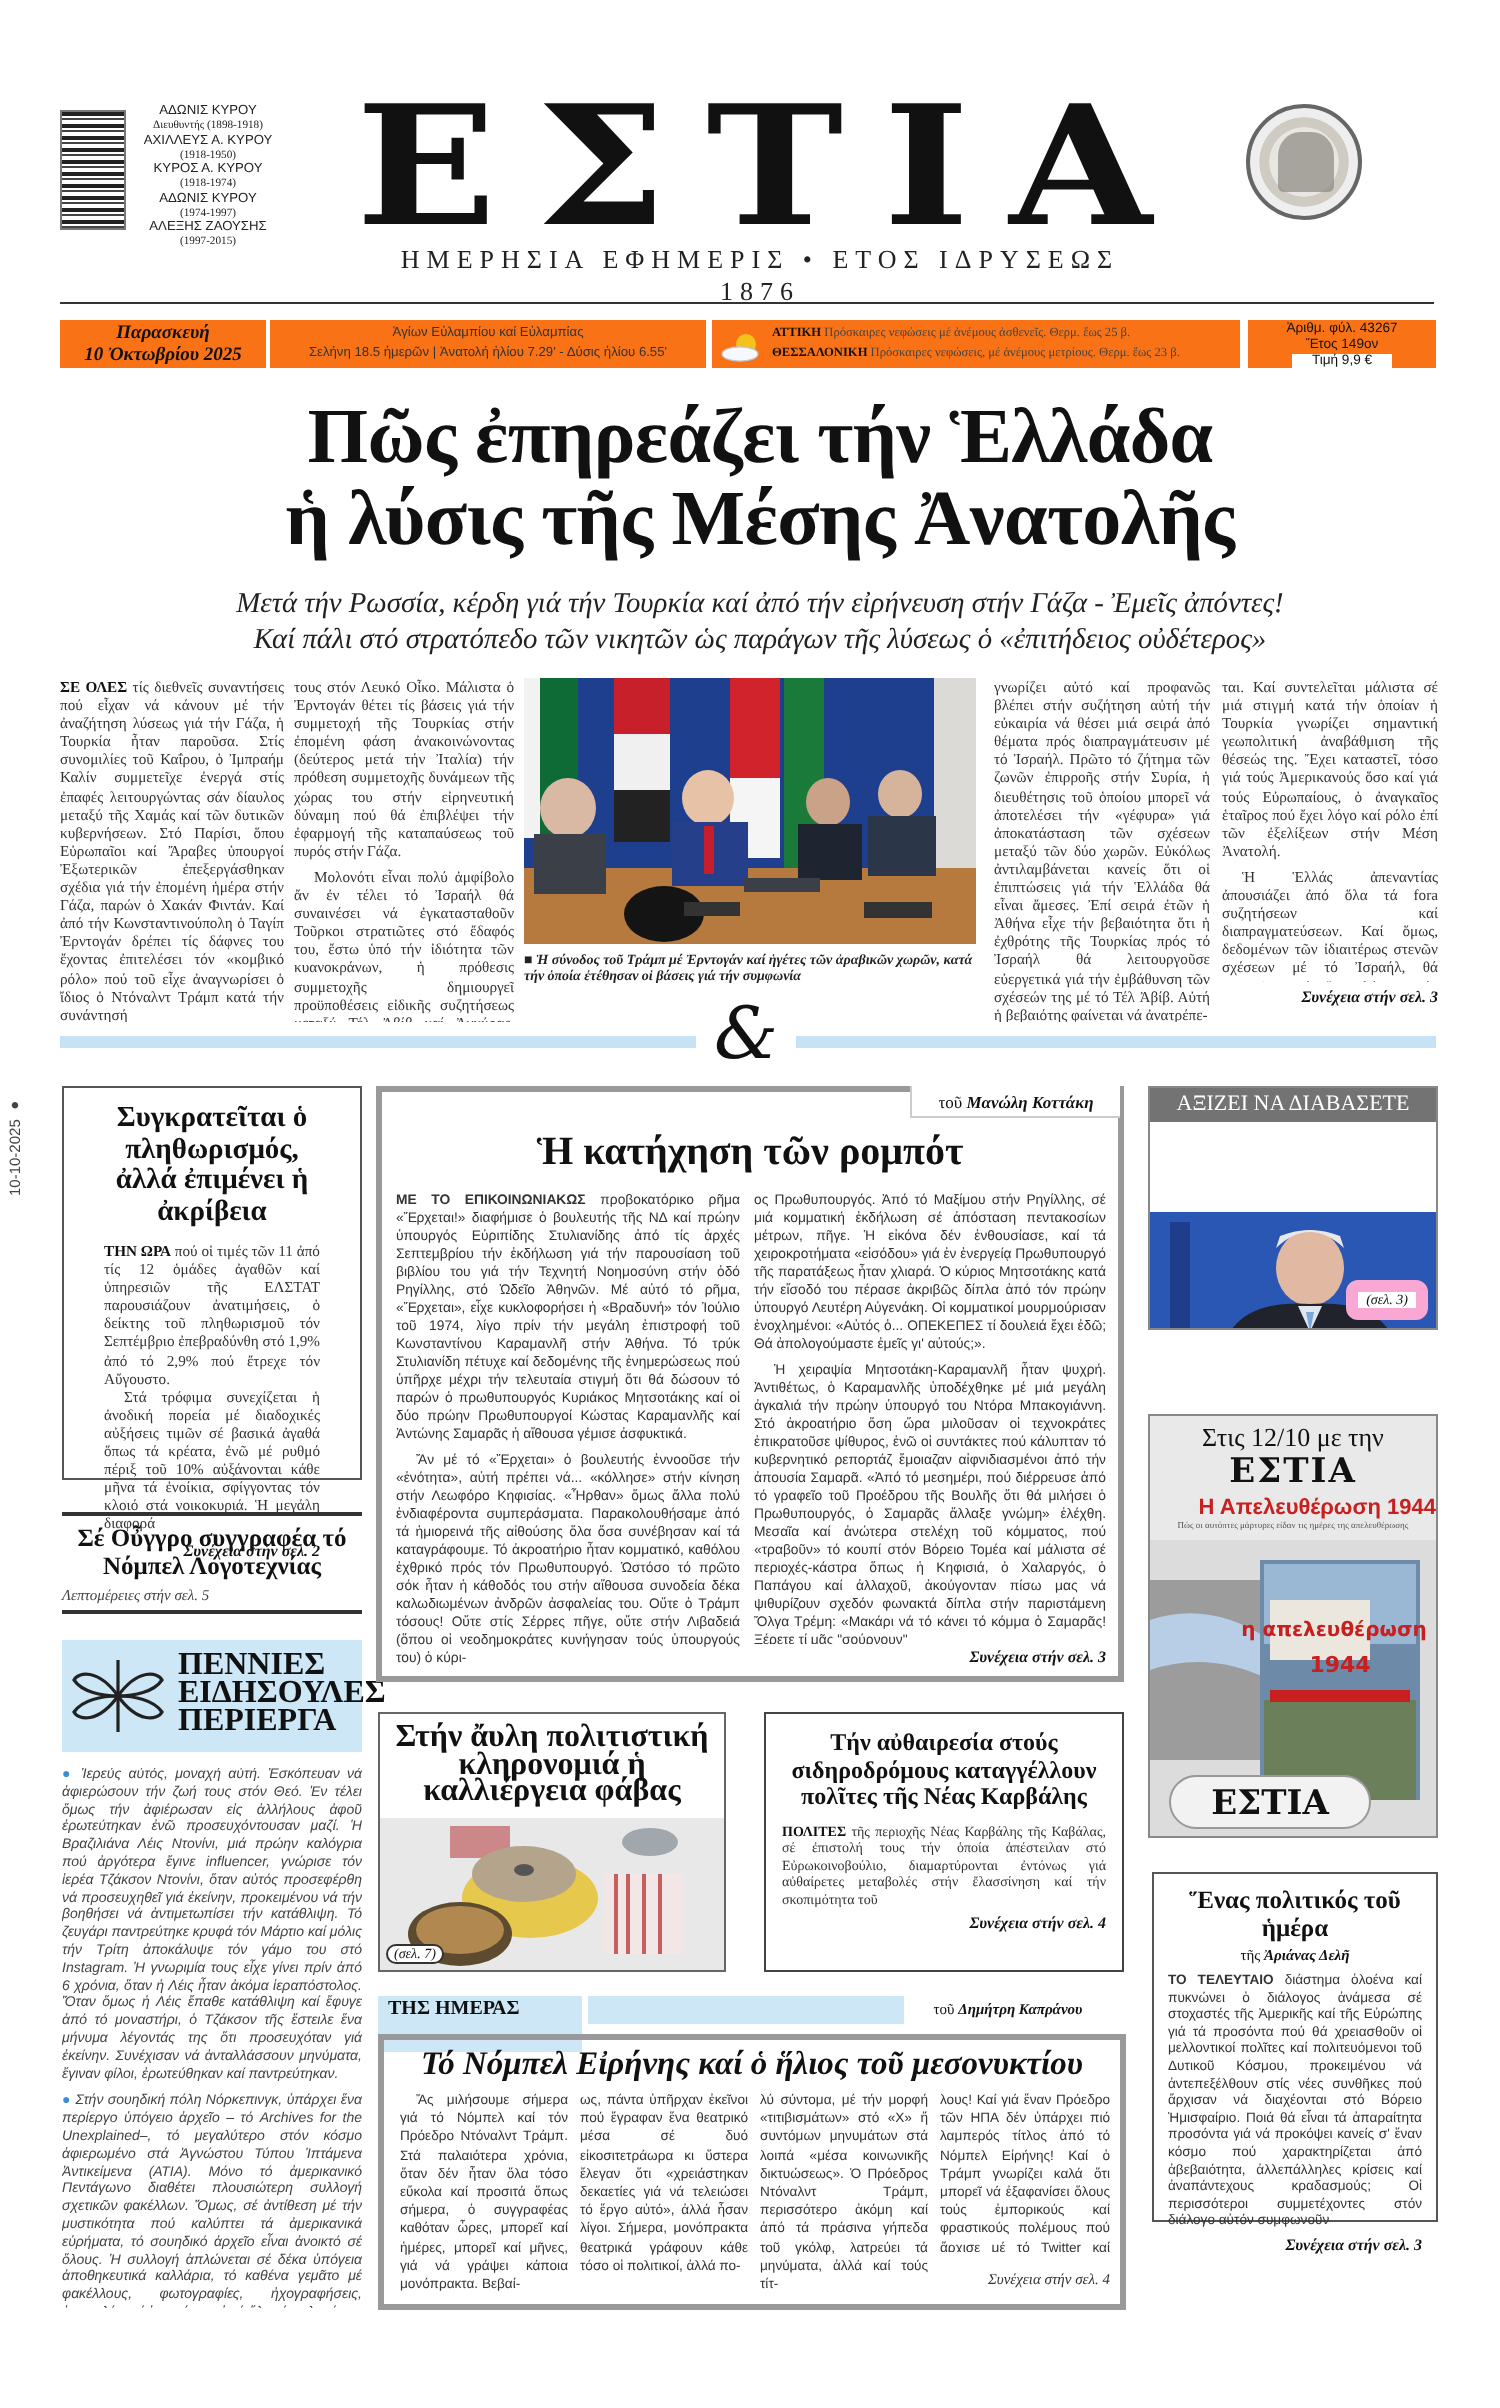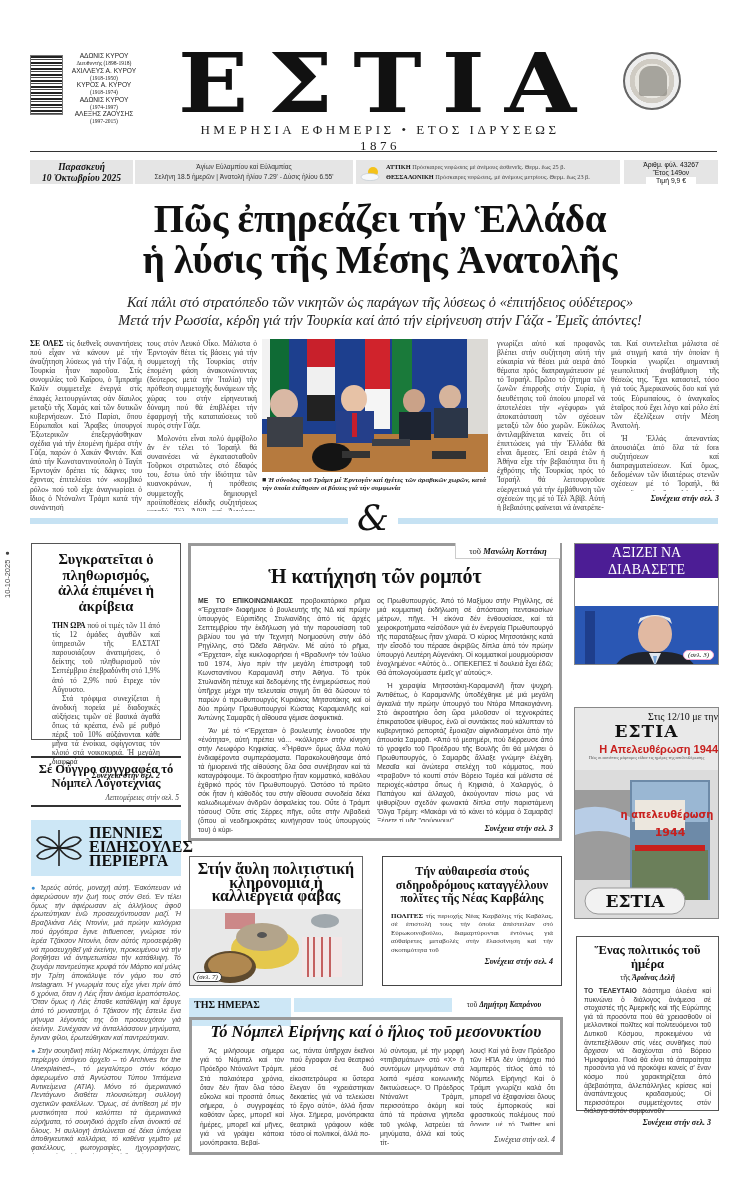--- a/index.html
+++ b/index.html
@@ -8,21 +8,21 @@
 
 .barcode{left:30px;top:55px;width:33px;height:60px;border:1px solid #777;background:repeating-linear-gradient(to bottom,#222 0 2px,#fff 2px 3px,#444 3px 4px,#fff 4px 6px);}
 .founders{left:64px;top:52px;width:80px;text-align:center;font-family:"Liberation Sans",sans-serif;font-size:6.6px;line-height:8px;color:#222}
 .founders .yrs{font-family:"Liberation Serif",serif;font-size:5.6px;line-height:6.5px}
 .logo{left:178px;top:46px;width:410px;height:74px;font-family:"DejaVu Serif",serif;font-weight:900;font-size:92px;line-height:74px;letter-spacing:20px;text-align:center;transform:scaleY(0.9);color:#111}
 .subtitle{left:190px;top:122px;width:380px;text-align:center;font-family:"Liberation Serif",serif;font-size:13px;letter-spacing:3.5px;color:#222}
 .seal{left:623px;top:52px;width:58px;height:58px;border-radius:50%;border:2px solid #666;background:radial-gradient(circle,#e8e6e0 0 45%,#cfcbc3 46% 58%,#eee 59% 70%,#bbb 71%);}
 .seal::after{content:"";position:absolute;left:14px;top:12px;width:28px;height:30px;border-radius:40% 40% 10% 10%;background:#8a8780;opacity:.7}
 .topline{left:30px;top:151px;width:687px;height:1px;background:#333}
 
-.strip{top:160px;height:24px;background:#e5e5e5;}
+.strip{top:160px;height:24px;background:#f97316;}
 .datebox{left:30px;width:103px;text-align:center;font-style:italic;font-weight:bold;font-size:9.5px;line-height:10.5px;padding-top:2px}
 .saints{left:135px;width:218px;text-align:center;font-family:"Liberation Sans",sans-serif;font-size:6.6px;line-height:10px;padding-top:2px;color:#333}
 .weather{left:356px;width:264px;font-size:6.3px;line-height:10px;padding:2px 0 0 30px;color:#444}
 .weather b{color:#111}
 .sun{left:360px;top:165px;width:24px;height:16px}
 .issue{left:624px;width:94px;text-align:center;font-family:"Liberation Sans",sans-serif;font-size:6.8px;line-height:8px;padding-top:1px}
 .price{display:inline-block;background:#fff;padding:0 10px;margin-top:0}
 
 .h1{left:100px;top:198px;width:560px;text-align:center;font-weight:bold;font-size:39px;line-height:41px;letter-spacing:-0.3px}
 .deck{left:100px;top:293px;width:560px;text-align:center;font-style:italic;font-size:14.4px;line-height:18px;color:#222}
@@ -83,22 +83,22 @@
   <div>Ἀριθμ. φύλ. 43267</div>
   <div>Ἔτος 149ον</div>
   <div class="price">Τιμή 9,9 €</div>
 </div>
 
 <div class="abs h1">
   <div>Πῶς ἐπηρεάζει τήν Ἑλλάδα</div>
   <div>ἡ λύσις τῆς Μέσης Ἀνατολῆς</div>
 </div>
 <div class="abs deck">
+  <div>Μετά τήν Ρωσσία, κέρδη γιά τήν Τουρκία καί ἀπό τήν εἰρήνευση στήν Γάζα - Ἐμεῖς ἀπόντες!</div>
   <div>Καί πάλι στό στρατόπεδο τῶν νικητῶν ὡς παράγων τῆς λύσεως ὁ «ἐπιτήδειος οὐδέτερος»</div>
-  <div>Μετά τήν Ρωσσία, κέρδη γιά τήν Τουρκία καί ἀπό τήν εἰρήνευση στήν Γάζα - Ἐμεῖς ἀπόντες!</div>
 </div>
 <div class="abs col" style="left:30px;top:339px;width:112px;height:172px;overflow:hidden"><b>ΣΕ ΟΛΕΣ</b> <span>τίς διεθνεῖς συναντήσεις πού εἶχαν νά κάνουν μέ τήν ἀναζήτηση λύσεως γιά τήν Γάζα, ἡ Τουρκία ἦταν παροῦσα. Στίς συνομιλίες τοῦ Καΐρου, ὁ Ἰμπραήμ Καλίν συμμετεῖχε ἐνεργά στίς ἐπαφές λειτουργώντας σάν δίαυλος μεταξύ τῆς Χαμάς καί τῶν δυτικῶν κυβερνήσεων. Στό Παρίσι, ὅπου Εὐρωπαῖοι καί Ἄραβες ὑπουργοί Ἐξωτερικῶν ἐπεξεργάσθηκαν σχέδια γιά τήν ἐπομένη ἡμέρα στήν Γάζα, παρών ὁ Χακάν Φιντάν. Καί ἀπό τήν Κωνσταντινούπολη ὁ Ταγίπ Ἐρντογάν δρέπει τίς δάφνες του ἔχοντας ἐπιτελέσει τόν «κομβικό ρόλο» πού τοῦ εἶχε ἀναγνωρίσει ὁ ἴδιος ὁ Ντόναλντ Τράμπ κατά τήν συνάντησή</span></div>
 <div class="abs col" style="left:147px;top:339px;width:110px;height:172px;overflow:hidden">
   <p>τους στόν Λευκό Οἶκο. Μάλιστα ὁ Ἐρντογάν θέτει τίς βάσεις γιά τήν συμμετοχή τῆς Τουρκίας στήν ἐπομένη φάση ἀνακοινώνοντας (δεύτερος μετά τήν Ἰταλία) τήν πρόθεση συμμετοχῆς δυνάμεων τῆς χώρας του στήν εἰρηνευτική δύναμη πού θά ἐπιβλέψει τήν ἐφαρμογή τῆς καταπαύσεως τοῦ πυρός στήν Γάζα.</p>
   <p style="text-indent:10px;margin-top:4px">Μολονότι εἶναι πολύ ἀμφίβολο ἄν ἐν τέλει τό Ἰσραήλ θά συναινέσει νά ἐγκατασταθοῦν Τοῦρκοι στρατιῶτες στό ἔδαφός του, ἔστω ὑπό τήν ἰδιότητα τῶν κυανοκράνων, ἡ πρόθεσις συμμετοχῆς δημιουργεῖ προϋποθέσεις εἰδικῆς συζητήσεως μεταξύ Τέλ Ἀβίβ καί Ἀγκύρας. Φυσικά καί ὁ Ἐρντογάν τό</p>
 </div>
 <div class="abs photo">
   <svg width="226" height="133" viewBox="0 0 226 133">
     <rect width="226" height="133" fill="#1d3f8e"></rect>
     <rect x="5" y="0" width="22" height="80" fill="#0f6b35"></rect>
@@ -142,21 +142,21 @@
 
 <div class="abs box" style="left:31px;top:543px;width:150px;height:197px;padding:8px 20px">
   <div class="sh" style="font-size:14.5px;line-height:15.5px">Συγκρατεῖται ὁ πληθωρισμός, ἀλλά ἐπιμένει ἡ ἀκρίβεια</div>
   <div class="col" style="margin-top:7px"><b>ΤΗΝ ΩΡΑ</b> <span>πού οἱ τιμές τῶν 11 ἀπό τίς 12 ὁμάδες ἀγαθῶν καί ὑπηρεσιῶν τῆς ΕΛΣΤΑΤ παρουσιάζουν ἀνατιμήσεις, ὁ δείκτης τοῦ πληθωρισμοῦ τόν Σεπτέμβριο ἐπεβραδύνθη στό 1,9% ἀπό τό 2,9% πού ἔτρεχε τόν Αὔγουστο.</span></div>
   <div class="col" style="text-indent:10px">Στά τρόφιμα συνεχίζεται ἡ ἀνοδική πορεία μέ διαδοχικές αὐξήσεις τιμῶν σέ βασικά ἀγαθά ὅπως τά κρέατα, ἐνῶ μέ ρυθμό πέριξ τοῦ 10% αὐξάνονται κάθε μῆνα τά ἐνοίκια, σφίγγοντας τόν κλοιό στά νοικοκυριά. Ἡ μεγάλη διαφορά</div>
   <div class="cont" style="margin-top:4px">Συνέχεια στήν σελ. 2</div>
 </div>
 
 <div class="abs rule" style="left:31px;top:756px;width:150px"></div>
 <div class="abs sh" style="left:31px;top:762px;width:150px;font-size:12.5px;line-height:14px">Σέ Οὖγγρο συγγραφέα τό Νόμπελ Λογοτεχνίας</div>
-<div class="abs" style="left:31px;top:793px;width:148px;text-align:right;font-style:italic;font-size:7.5px;color:#444">Λεπτομέρειες στήν σελ. 5</div>
+<div class="abs" style="left:31px;top:793px;width:148px;text-align:left;font-style:italic;font-size:7.5px;color:#444">Λεπτομέρειες στήν σελ. 5</div>
 <div class="abs rule" style="left:31px;top:805px;width:150px"></div>
 
 <div class="abs blue" style="left:31px;top:820px;width:150px;height:56px">
   <svg style="position:absolute;left:4px;top:6px" width="48" height="44" viewBox="0 0 48 44">
     <g fill="none" stroke="#222" stroke-width="1.6">
       <path d="M24 22 C14 8 4 10 2 14 C6 20 16 22 24 22Z"></path>
         <path d="M24 22 C34 8 44 10 46 14 C42 20 32 22 24 22Z"></path>
       <path d="M24 22 C14 36 4 34 2 30 C6 24 16 22 24 22Z"></path>
         <path d="M24 22 C34 36 44 34 46 30 C42 24 32 22 24 22Z"></path>
       <path d="M24 22 L24 4 M24 22 L24 40"></path>
@@ -180,35 +180,35 @@
   <b>ΜΕ ΤΟ ΕΠΙΚΟΙΝΩΝΙΑΚΩΣ</b> <span>προβοκατόρικο ρῆμα «Ἔρχεται!» διαφήμισε ὁ βουλευτής τῆς ΝΔ καί πρώην ὑπουργός Εὐριπίδης Στυλιανίδης ἀπό τίς ἀρχές Σεπτεμβρίου τήν ἐκδήλωση γιά τήν παρουσίαση τοῦ βιβλίου του γιά τήν Τεχνητή Νοημοσύνη στήν ὁδό Ρηγίλλης, στό Ὠδεῖο Ἀθηνῶν. Μέ αὐτό τό ρῆμα, «Ἔρχεται», εἶχε κυκλοφορήσει ἡ «Βραδυνή» τόν Ἰούλιο τοῦ 1974, λίγο πρίν τήν μεγάλη ἐπιστροφή τοῦ Κωνσταντίνου Καραμανλῆ στήν Ἀθήνα. Τό τρύκ Στυλιανίδη πέτυχε καί δεδομένης τῆς ἐνημερώσεως πού ὑπῆρχε μέχρι τήν τελευταία στιγμή ὅτι θά δώσουν τό παρών ὁ πρωθυπουργός Κυριάκος Μητσοτάκης καί οἱ δύο πρώην Πρωθυπουργοί Κώστας Καραμανλῆς καί Ἀντώνης Σαμαρᾶς ἡ αἴθουσα γέμισε ἀσφυκτικά.</span>
   <p style="text-indent:10px;margin-top:4px">Ἄν μέ τό «Ἔρχεται» ὁ βουλευτής ἐννοοῦσε τήν «ἑνότητα», αὐτή πρέπει νά... «κόλλησε» στήν κίνηση στήν Λεωφόρο Κηφισίας. «Ἦρθαν» ὅμως ἄλλα πολύ ἐνδιαφέροντα συμπεράσματα. Παρακολουθήσαμε ἀπό τά ἡμιορεινά τῆς αἰθούσης ὅλα ὅσα συνέβησαν καί τά καταγράφουμε. Τό ἀκροατήριο ἦταν κομματικό, καθόλου ἐχθρικό πρός τόν Πρωθυπουργό. Ὡστόσο τό πρῶτο σόκ ἦταν ἡ κάθοδός του στήν αἴθουσα συνοδεία δέκα καλωδιωμένων ἀνδρῶν ἀσφαλείας του. Οὔτε ὁ Τράμπ τόσους! Οὔτε στίς Σέρρες πῆγε, οὔτε στήν Λιβαδειά (ὅπου οἱ νεοδημοκράτες κυνήγησαν τούς ὑπουργούς του) ὁ κύρι-</p>
 </div>
 <div class="abs sans" style="left:377px;top:596px;width:176px;height:226px;overflow:hidden;font-size:6.9px;line-height:9px;text-align:justify;color:#333">
   <p>ος Πρωθυπουργός. Ἀπό τό Μαξίμου στήν Ρηγίλλης, σέ μιά κομματική ἐκδήλωση σέ ἀπόσταση πεντακοσίων μέτρων, πῆγε. Ἡ εἰκόνα δέν ἐνθουσίασε, καί τά χειροκροτήματα «εἰσόδου» γιά ἐν ἐνεργείᾳ Πρωθυπουργό τῆς παρατάξεως ἦταν χλιαρά. Ὁ κύριος Μητσοτάκης κατά τήν εἴσοδό του πέρασε ἀκριβῶς δίπλα ἀπό τόν πρώην ὑπουργό Λευτέρη Αὐγενάκη. Οἱ κομματικοί μουρμούρισαν ἐνοχλημένοι: «Αὐτός ὁ... ΟΠΕΚΕΠΕΣ τί δουλειά ἔχει ἐδῶ; Θά ἀπολογούμαστε ἐμεῖς γι' αὐτούς;».</p>
   <p style="text-indent:10px;margin-top:4px">Ἡ χειραψία Μητσοτάκη-Καραμανλῆ ἦταν ψυχρή. Ἀντιθέτως, ὁ Καραμανλῆς ὑποδέχθηκε μέ μιά μεγάλη ἀγκαλιά τήν πρώην ὑπουργό του Ντόρα Μπακογιάννη. Στό ἀκροατήριο ὅση ὥρα μιλοῦσαν οἱ τεχνοκράτες ἐπικρατοῦσε ψίθυρος, ἐνῶ οἱ συντάκτες πού κάλυπταν τό κυβερνητικό ρεπορτάζ ἔμοιαζαν αἰφνιδιασμένοι ἀπό τήν ἀπουσία Σαμαρᾶ. «Ἀπό τό μεσημέρι, πού διέρρευσε ἀπό τό γραφεῖο τοῦ Προέδρου τῆς Βουλῆς ὅτι θά μιλήσει ὁ Πρωθυπουργός, ὁ Σαμαρᾶς ἄλλαξε γνώμη» ἐλέχθη. Μεσαῖα καί ἀνώτερα στελέχη τοῦ κόμματος, πού «τραβοῦν» τό κουπί στόν Βόρειο Τομέα καί μάλιστα σέ περιοχές-κάστρα ὅπως ἡ Κηφισιά, ὁ Χαλαργός, ὁ Παπάγου καί ἀλλαχοῦ, ἀκούγονταν πίσω μας νά ψιθυρίζουν σχεδόν φωνακτά δίπλα στήν παριστάμενη Ὄλγα Τρέμη: «Μακάρι νά τό κάνει τό κόμμα ὁ Σαμαρᾶς! Ξέρετε τί μᾶς "σούρνουν"</p>
 </div>
 <div class="abs cont" style="left:377px;top:824px;width:176px">Συνέχεια στήν σελ. 3</div>
 
 <div class="abs" style="left:574px;top:543px;width:145px;height:122px;border:1px solid #888;overflow:hidden">
-  <div style="background:#4c1d95;color:#fff;font-size:14px;text-align:center;line-height:17px">ΑΞΙΖΕΙ ΝΑ ΔΙΑΒΑΣΕΤΕ</div>
+  <div style="background:#737373;color:#fff;font-size:11px;text-align:center;line-height:17px">ΑΞΙΖΕΙ ΝΑ ΔΙΑΒΑΣΕΤΕ</div>
   <svg style="position:absolute;left:0;top:62px" width="145" height="60" viewBox="0 0 145 60">
     <rect width="145" height="60" fill="#2a57b4"></rect>
       <rect x="10" y="5" width="10" height="55" fill="#1e3e8c"></rect>
     <ellipse cx="80" cy="28" rx="17" ry="19" fill="#e1b9a2"></ellipse>
       <path d="M63 18 Q80 2 97 18 L95 12 Q80 6 65 12Z" fill="#e8e8e8"></path>
     <path d="M40 60 Q50 44 80 46 Q110 44 120 60Z" fill="#20232b"></path>
       <path d="M74 47 L80 60 L86 47Z" fill="#dfe6ee"></path>
       <path d="M78 50 L80 60 L82 50Z" fill="#7aa6d8"></path>
   </svg>
-  <div style="position:absolute;right:4px;bottom:4px;background:#fff;border:1px solid #f9a8d4;border-radius:6px;font-style:italic;font-size:7px;padding:0 4px">(σελ. 3)</div>
+  <div style="position:absolute;right:4px;bottom:4px;background:#fff;border:6px solid #f9a8d4;border-radius:6px;font-style:italic;font-size:7px;padding:0 4px">(σελ. 3)</div>
 </div>
 
 <div class="abs" style="left:574px;top:707px;width:145px;height:212px;border:1px solid #888;background:#e9e9e9;overflow:hidden">
-  <div style="text-align:right;font-size:10px;margin-top:3px">Στις 12/10 με την</div>
+  <div style="text-align:center;font-size:13px;margin-top:3px">Στις 12/10 με την</div>
   <div style="text-align:center;font-family:'DejaVu Serif',serif;font-weight:900;font-size:17px;line-height:18px;letter-spacing:1px">ΕΣΤΙΑ</div>
   <div class="sans" style="text-align:right;color:#c8201e;font-weight:bold;font-size:11px;margin-top:3px">Η Απελευθέρωση 1944</div>
   <div style="text-align:center;font-size:4.5px;color:#555">Πώς οι αυτόπτες μάρτυρες είδαν τις ημέρες της απελευθέρωσης</div>
   <svg style="position:absolute;left:0;top:62px" width="145" height="150" viewBox="0 0 145 150">
     <rect width="145" height="150" fill="#dcdcdc"></rect>
       <rect x="0" y="20" width="60" height="90" fill="#9c9c9c"></rect>
       <path d="M0 40 Q30 30 60 50 L60 70 Q30 55 0 65Z" fill="#b8cde6"></path>
     <rect x="55" y="10" width="80" height="120" fill="#6d8aa8"></rect>
       <rect x="57" y="12" width="76" height="40" fill="#9ab7d3"></rect>
       <rect x="60" y="30" width="50" height="30" fill="#ece7de"></rect>

